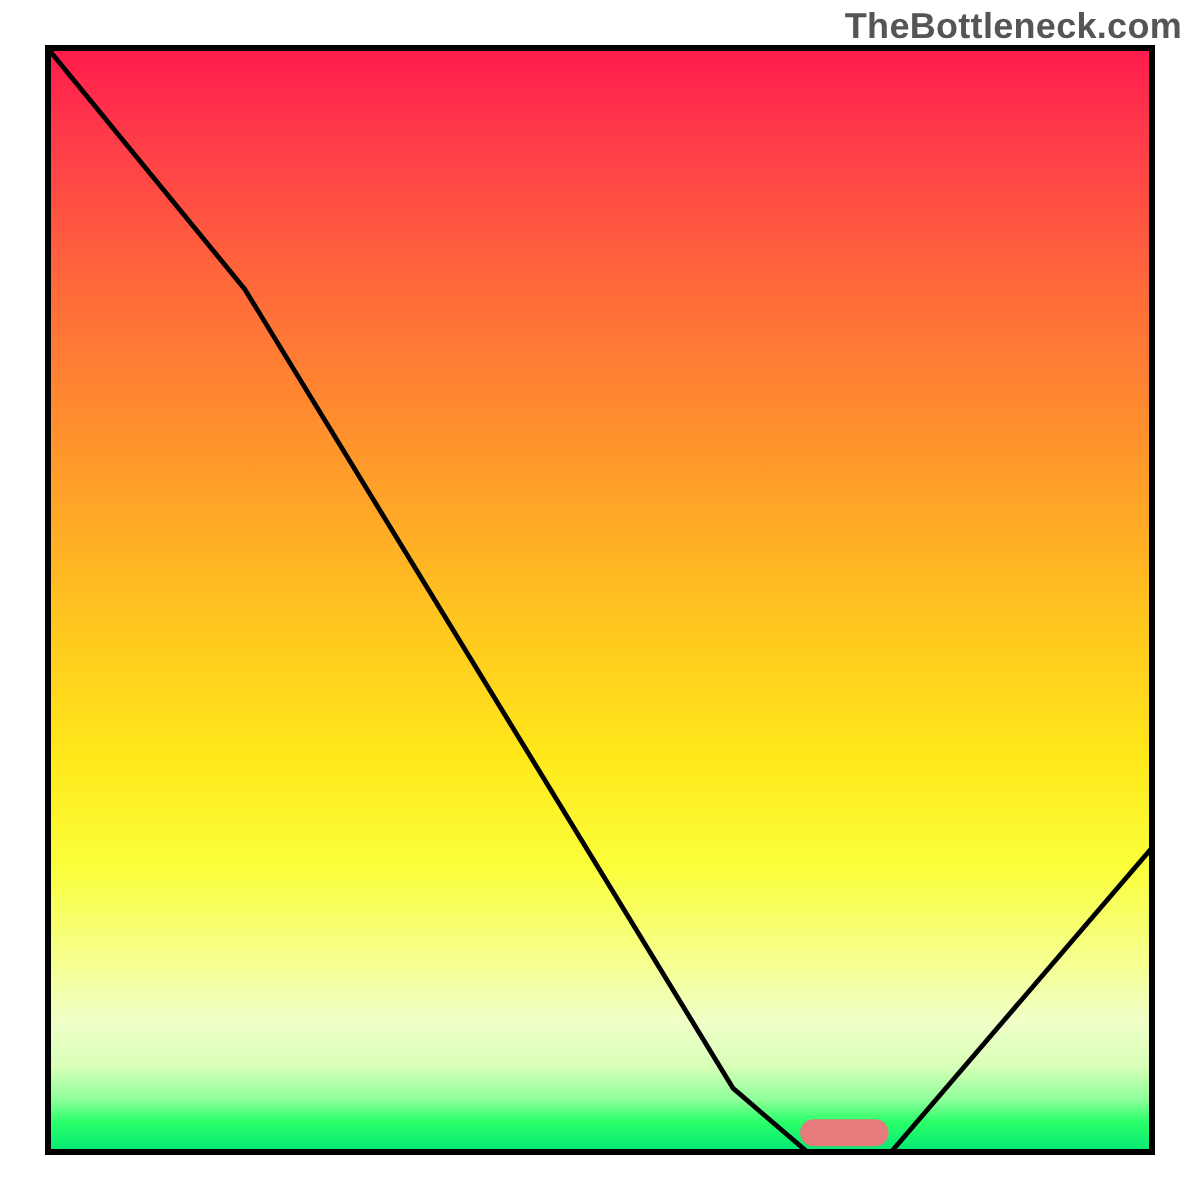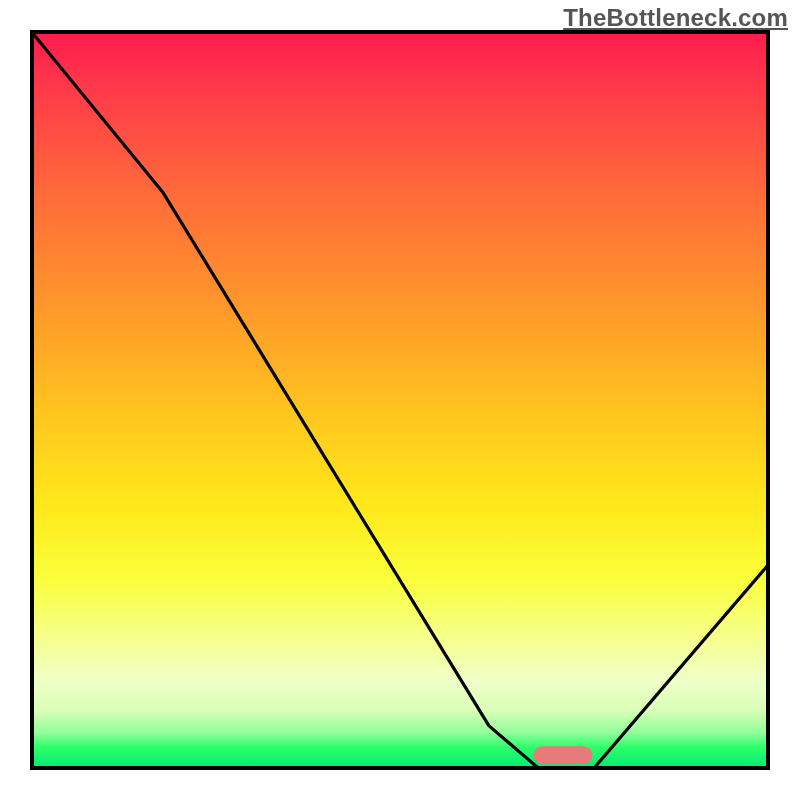--- a/index.html
+++ b/index.html
@@ -16,21 +16,20 @@
     height: 800px;
   }
   .watermark {
     position: absolute;
     top: 4px;
     right: 12px;
     font-size: 24px;
     font-weight: bold;
     color: #555;
     letter-spacing: 0.2px;
-    text-decoration: underline;
   }
   .plot-area {
     position: absolute;
     left: 30px;
     top: 30px;
     width: 740px;
     height: 740px;
   }
   .gradient {
     position: absolute;

